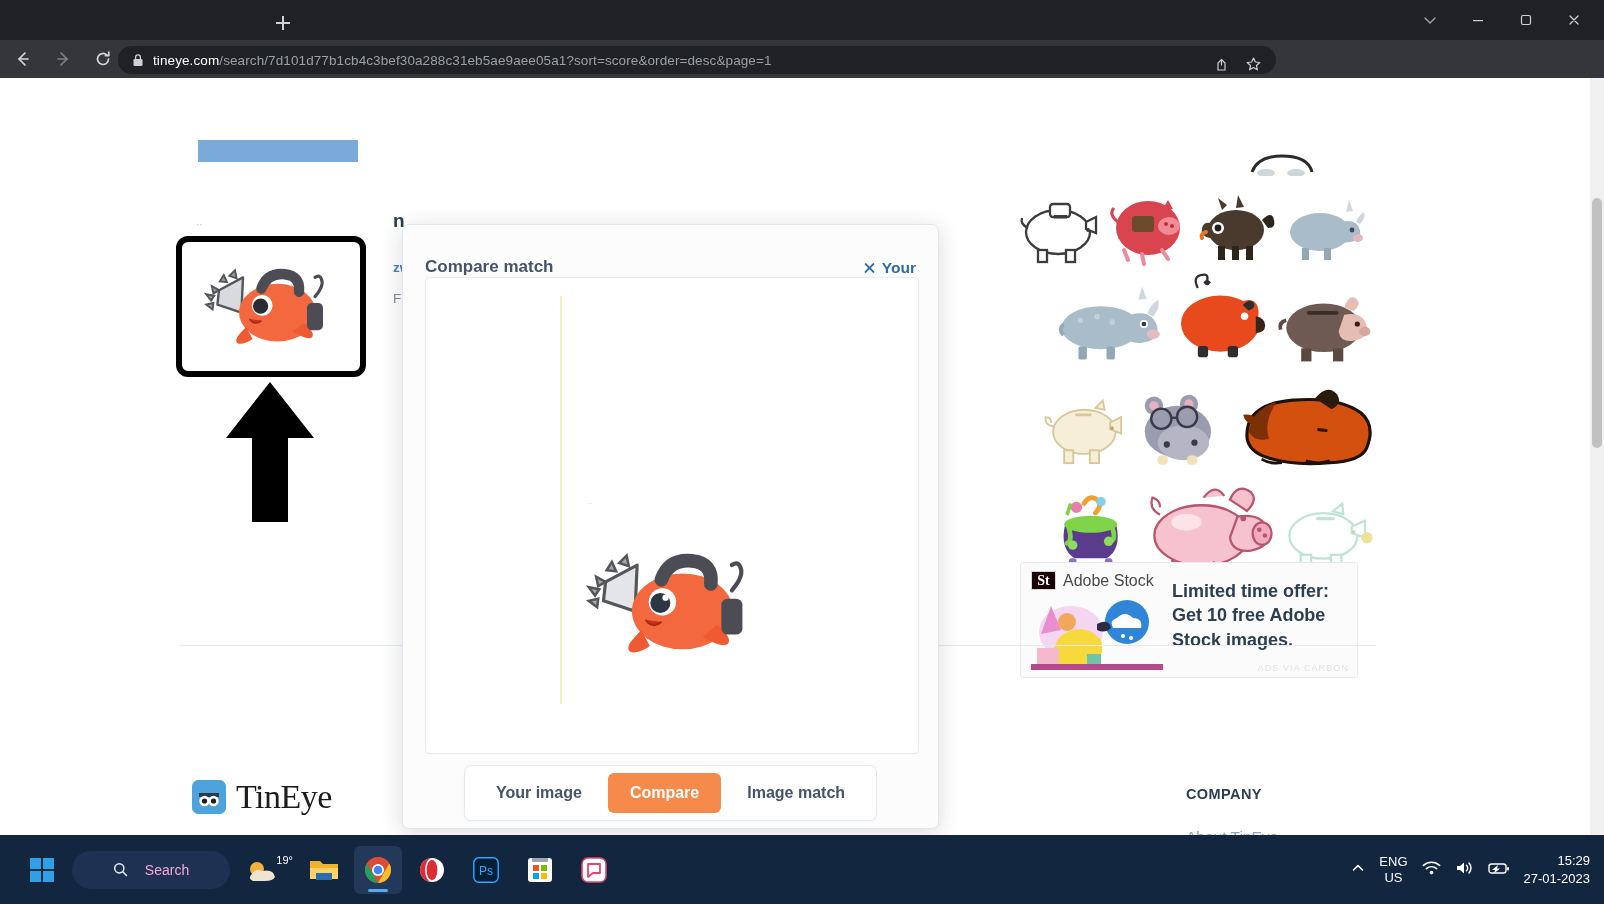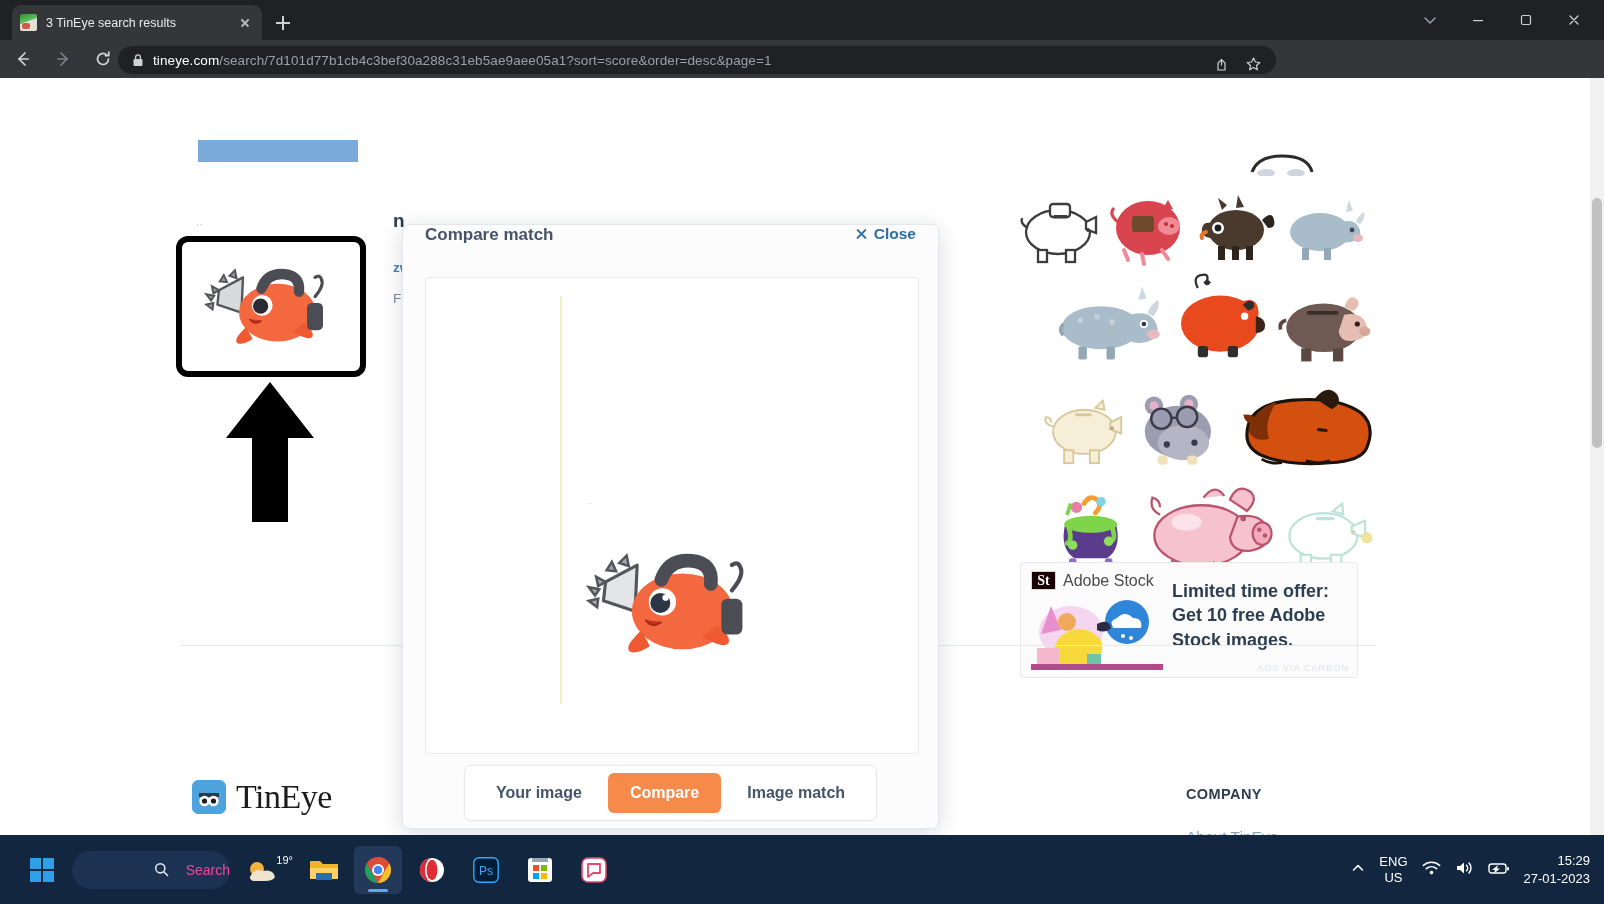--- a/index.html
+++ b/index.html
@@ -113,21 +113,21 @@
     background:linear-gradient(180deg,#53a8e2,#2f85c4); position:relative; }
   .foot-logo .wordmark { font-family:"Liberation Serif", serif; font-size:34px; color:#1c1c1c; letter-spacing:-.5px; }
   .fcol { position:absolute; font-size:15.5px; line-height:33px; }
   .fcol a { color:#8aa4c0; text-decoration:none; display:block; }
   .fhead { font-size:14.5px; font-weight:bold; color:#2c3e50; letter-spacing:.4px; margin-bottom:9px; }
   .modal {
     position:absolute; left:402px; top:146px; width:537px; height:605px;
     background:#fcfcfd; border-radius:7px; border:1px solid #e3e6ea;
     box-shadow:0 4px 22px rgba(20,30,45,.16);
   }
-  .modal-head { height:52px; display:flex; align-items:flex-start; padding:0 22px; }
+  .modal-head { height:52px; display:flex; align-items:flex-end; padding:0 22px; }
   .modal-title { font-size:17px; font-weight:bold; color:#44546a; }
   .modal-close { margin-left:auto; display:flex; align-items:center; gap:6px;
     color:#2e6da4; font-size:15.5px; font-weight:bold; }
   .x-glyph { position:relative; width:13px; height:13px; }
   .x-glyph:before,.x-glyph:after{ content:""; position:absolute; left:0; top:5.5px;
     width:13px; height:2.2px; background:#2e6da4; border-radius:1px; }
   .x-glyph:before{transform:rotate(45deg);} .x-glyph:after{transform:rotate(-45deg);}
 
   .img-pane {
     position:absolute; left:22px; top:52px; width:494px; height:477px;
@@ -149,39 +149,34 @@
 
   
   .taskbar { position:absolute; left:0; top:835px; width:1604px; height:69px; background:#12263f; }
   .tb-center { position:absolute; left:18px; top:0; height:69px; display:flex; align-items:center; gap:6px; }
   .tb-item { width:48px; height:48px; display:flex; align-items:center; justify-content:center;
     border-radius:6px; position:relative; }
   .tb-item.active { background:#22395a; }
   .tb-item.active:after { content:""; position:absolute; bottom:2px; left:14px; width:20px; height:3px;
     background:#5aa9f0; border-radius:2px; }
   .tb-search { height:38px; width:158px; border-radius:19px; background:#1d3253;
-    display:flex; align-items:center; justify-content:flex-end; gap:17px; color:#ec4899; font-size:14px; }
+    display:flex; align-items:center; justify-content:center; gap:17px; color:#f9a8d4; font-size:14px; }
   .tray { position:absolute; right:10px; top:0; height:69px; display:flex; align-items:center; gap:14px;
     color:#ffffff; }
   .tray-lang { font-size:13px; line-height:16px; text-align:center; }
   .tray-clock { font-size:13px; line-height:18px; text-align:right; padding-right:4px; }
 </style>
 </head>
 <body>
 
 <div id="screen">
 
   <div class="chrome">
     <div class="tabstrip">
 
-      <div class="tab">
-        <div class="tab-favicon"></div>
-        <div class="tab-title">3 TinEye search results</div>
-        <div class="tab-close"></div>
-      </div>
 
       <div class="newtab"></div>
 
       <div class="tsright">
         <div class="wbtn">
           <svg width="14" height="14" viewBox="0 0 14 14">
               <path d="M2 5l5 5 5-5" stroke="#9aa0a6" stroke-width="1.5" fill="none" stroke-linecap="round" stroke-linejoin="round"></path>
             </svg>
         </div>
         <div class="wbtn">
@@ -550,21 +545,21 @@
       <div class="fhead">COMPANY</div>
       <a href="#">About TinEye</a>
 
     </div>
 
     <div class="modal">
       <div class="modal-head">
         <div class="modal-title">Compare match</div>
         <div class="modal-close">
           <span class="x-glyph"></span>
-          <span>Close</span>
+          <span>Your</span>
         </div>
       </div>
 
       <div class="img-pane">
         <div class="split-line"></div>
         <div class="pane-dash">·-</div>
         <svg class="pane-img" width="200" height="142" viewBox="0 0 190 130">
           <g>
             <path d="M60 28 L30 44 L28 62 L58 72 Z" fill="#e4e5e8" stroke="#55565c" stroke-width="3" stroke-linejoin="round"></path>
             <g fill="#a6a7ad" stroke="#55565c" stroke-width="2.4">

